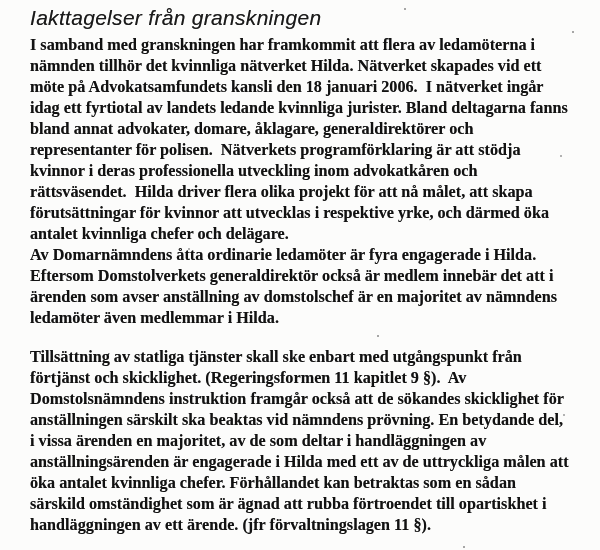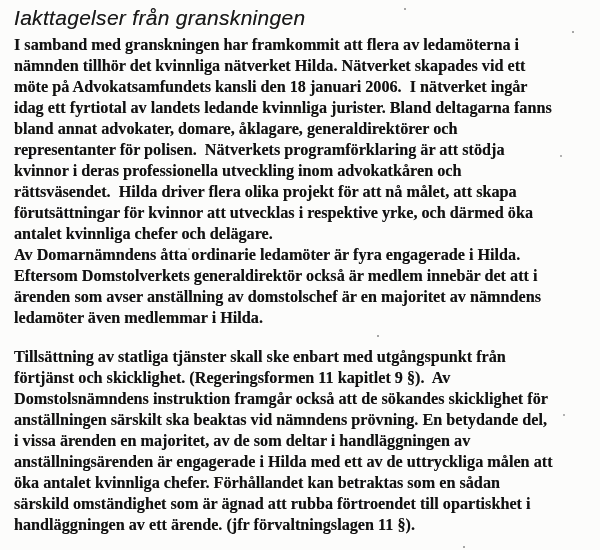--- a/index.html
+++ b/index.html
@@ -7,21 +7,21 @@
     padding: 0;
     background: #f8f8f7;
   }
   .doc {
     position: relative;
     width: 600px;
     height: 550px;
     box-sizing: border-box;
     background: #fcfcfb;
     overflow: hidden;
-    padding: 5px 10px 0 14px;
+    padding: 5px 10px 0 30px;
     color: #161616;
   }
   .heading {
     font-family: "Liberation Sans", sans-serif;
     font-style: italic;
     font-weight: 400;
     font-size: 21px;
     line-height: 26px;
     letter-spacing: 0.3px;
     margin: 0 0 4px 0;

